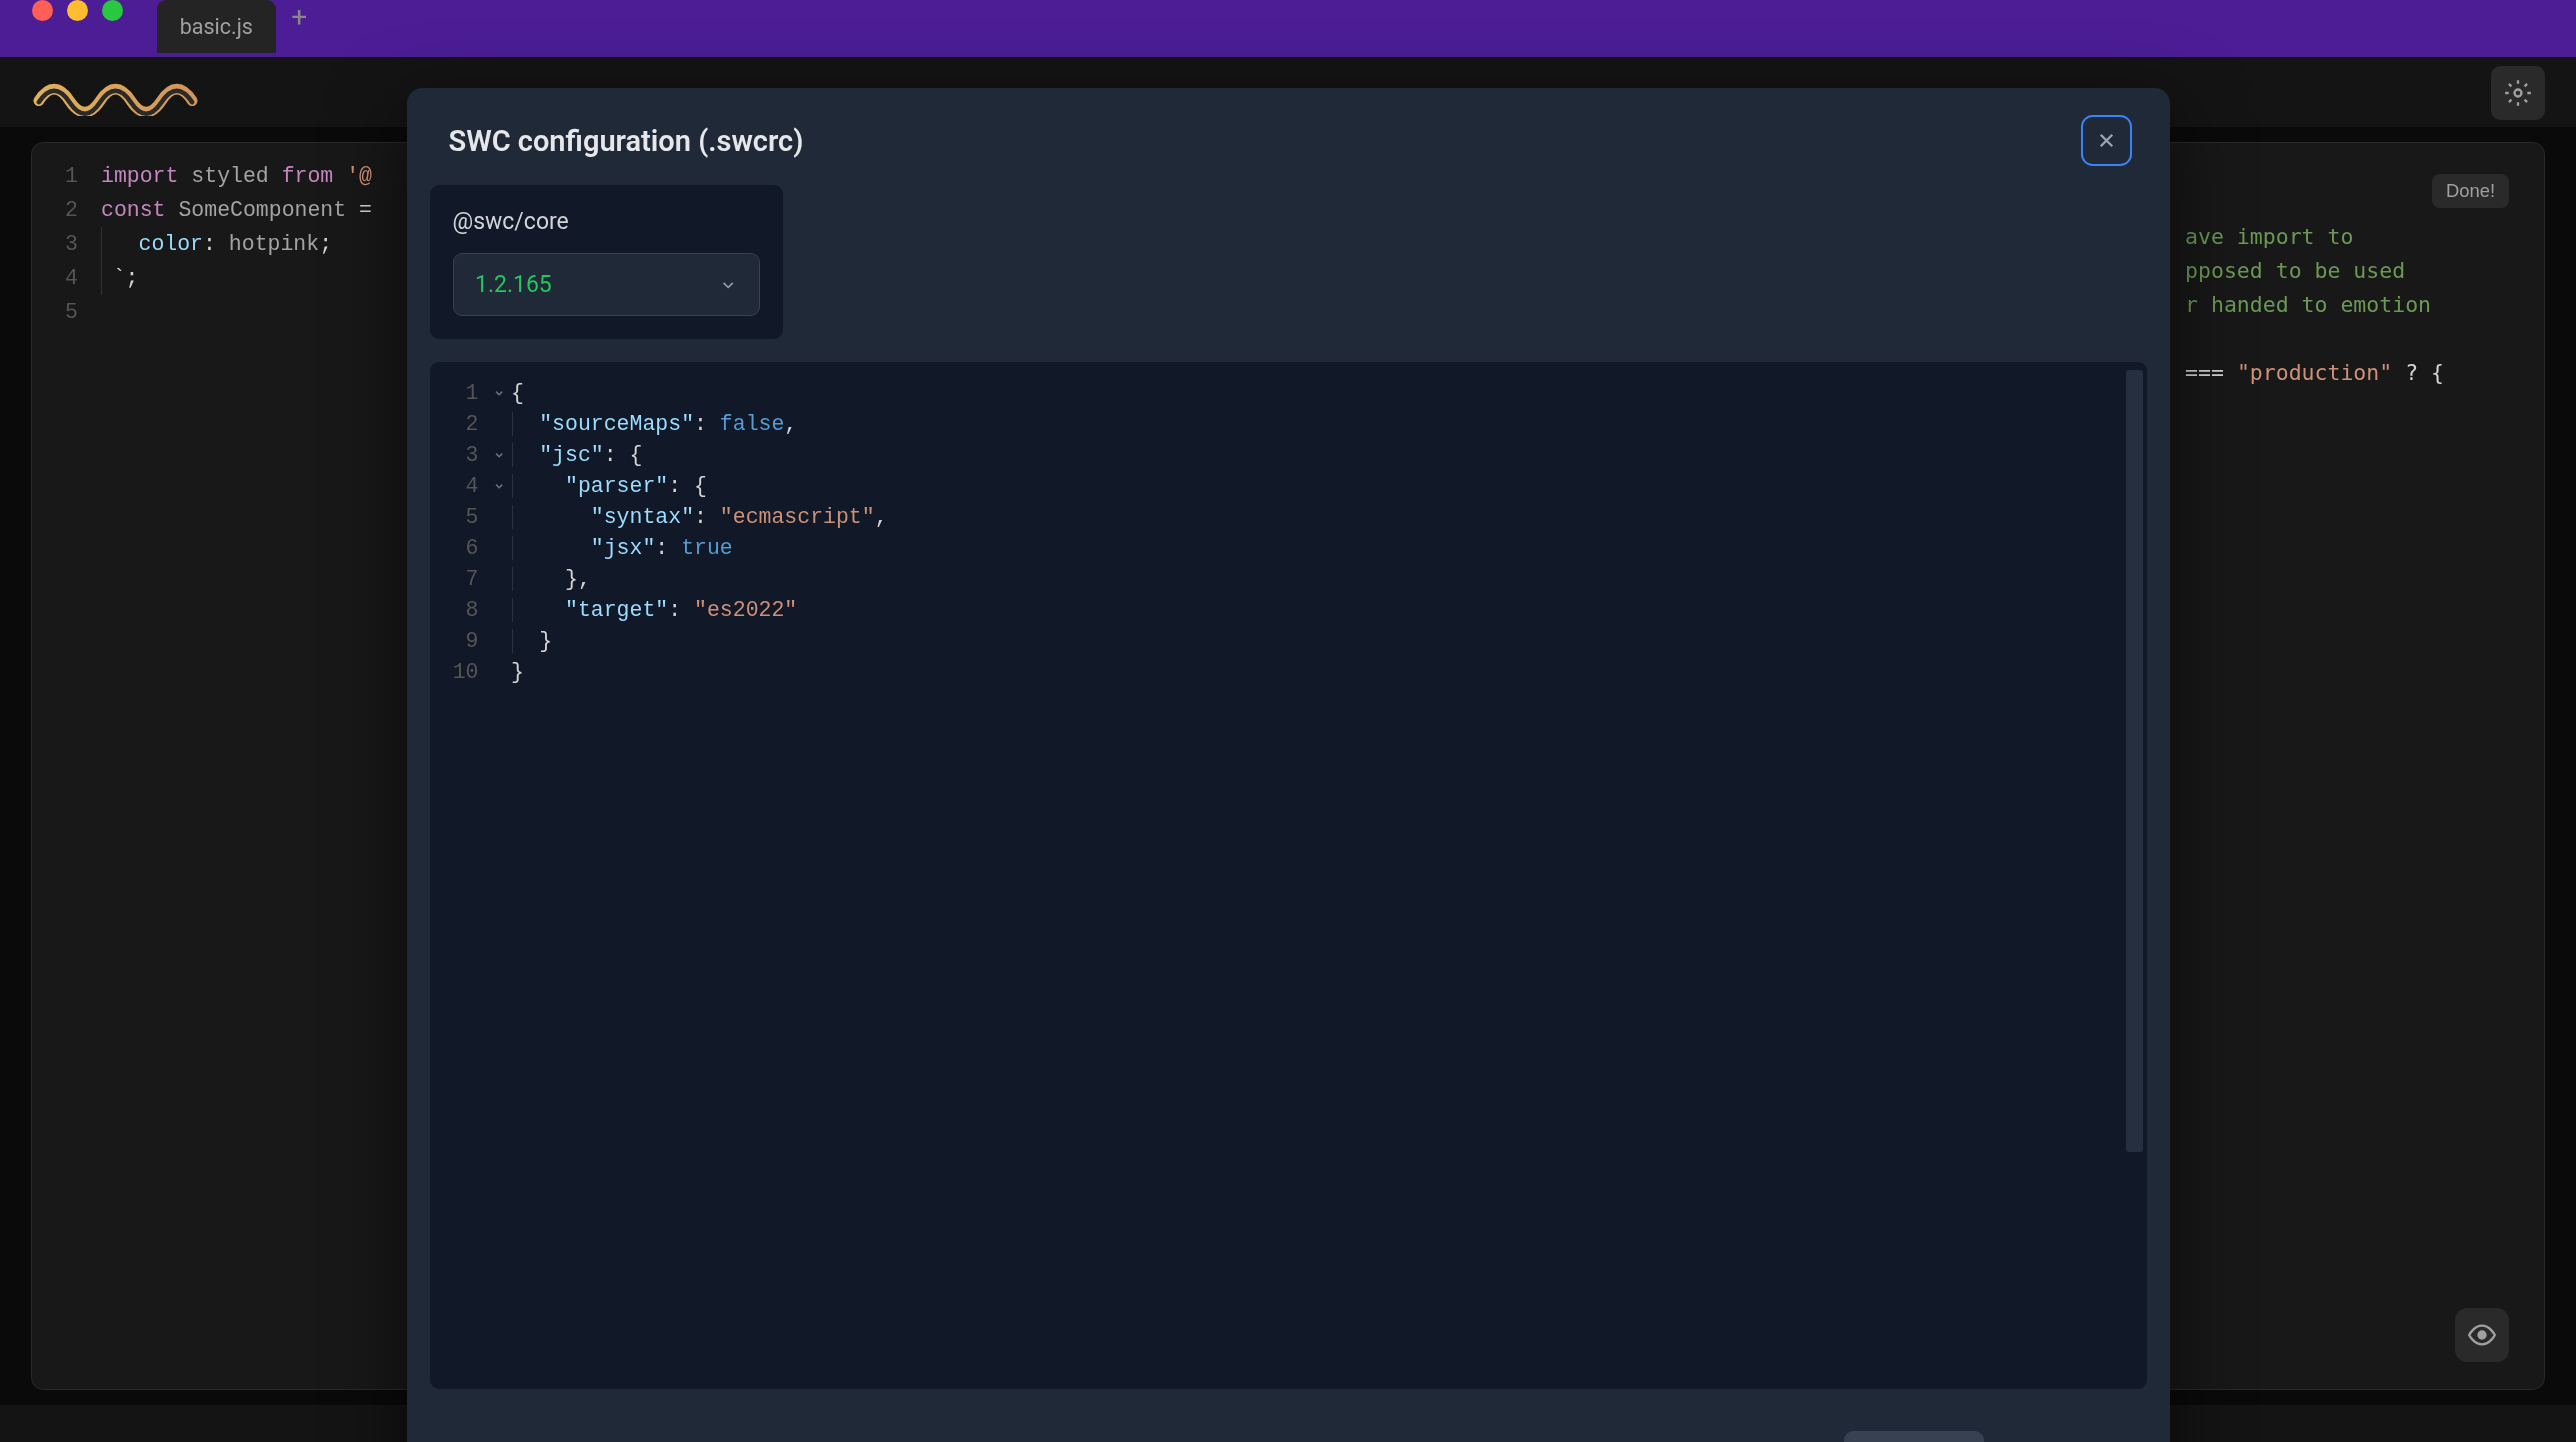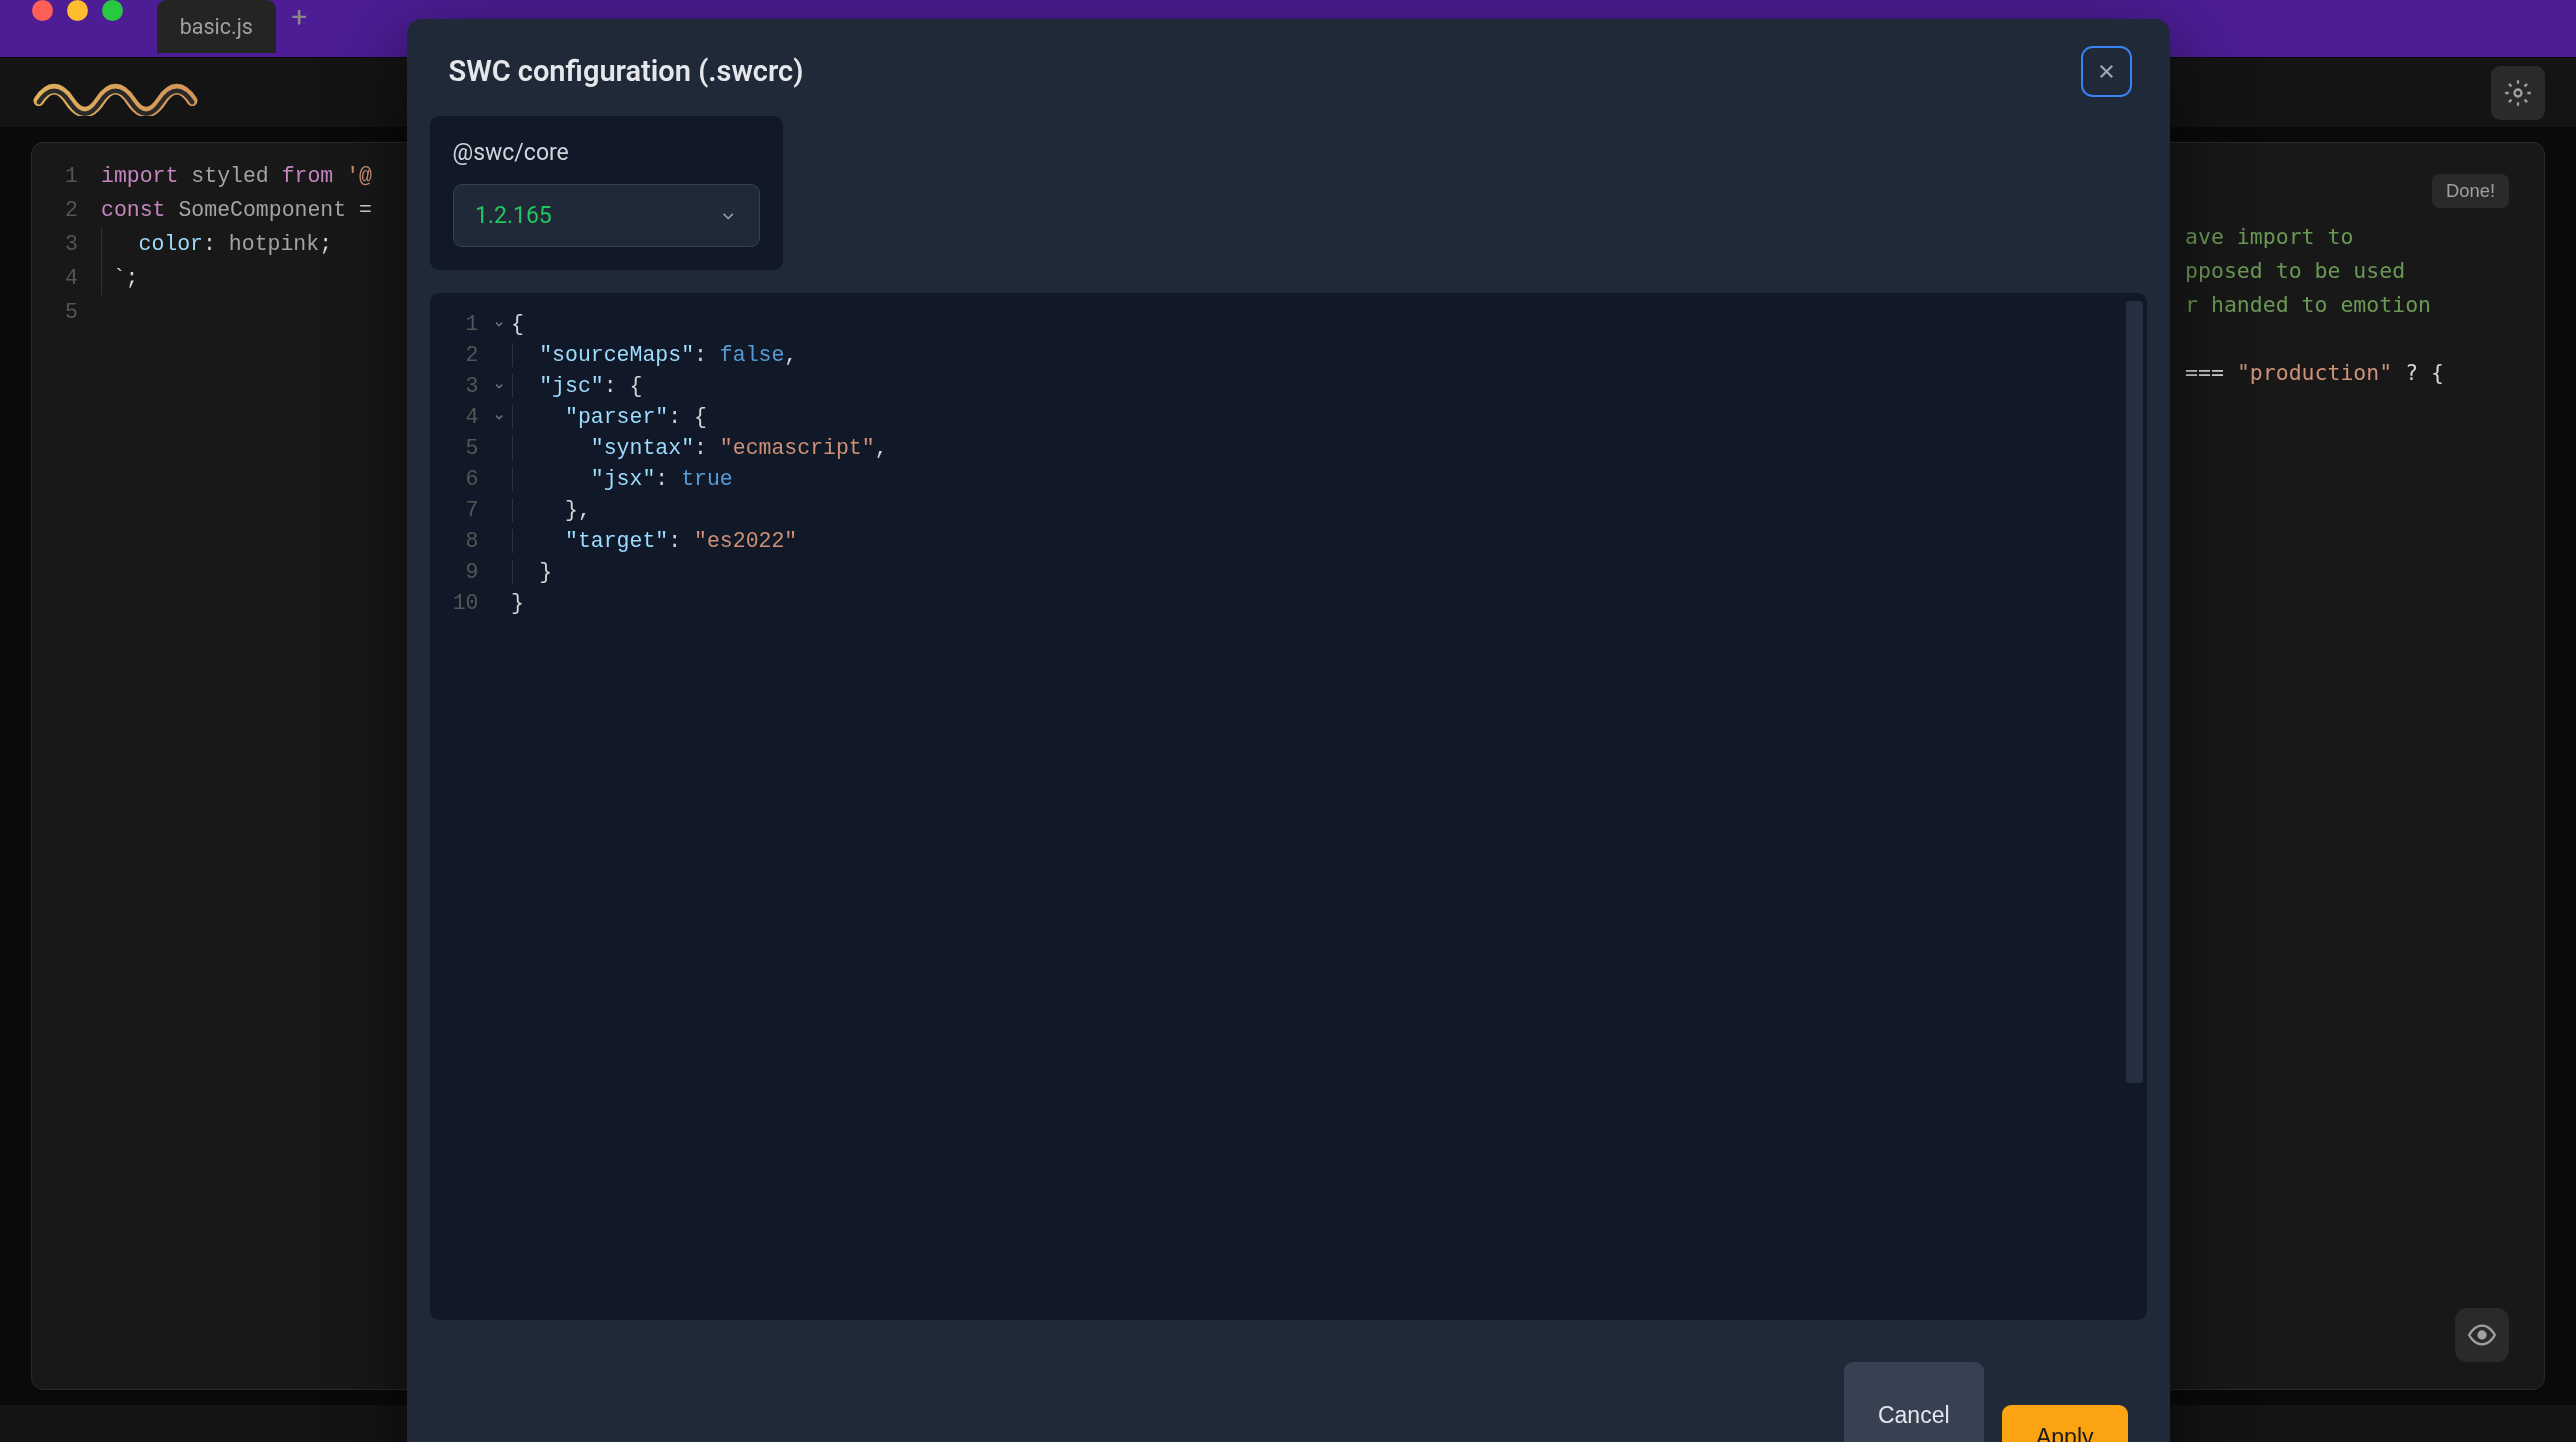--- a/index.html
+++ b/index.html
@@ -158,21 +158,21 @@
   align-items: center;
   justify-content: center;
   cursor: pointer;
 }
 
 
 .modal-overlay {
   position: fixed;
   inset: 0;
   display: flex;
-  align-items: center;
+  align-items: flex-start;
   justify-content: center;
   padding-top: 88px;
 }
 
 .modal {
   width: 1763px;
   background: #1f2937;
   border-radius: 15.3px;
   box-shadow: 0 23px 77px rgba(0,0,0,.6);
   overflow: hidden;

